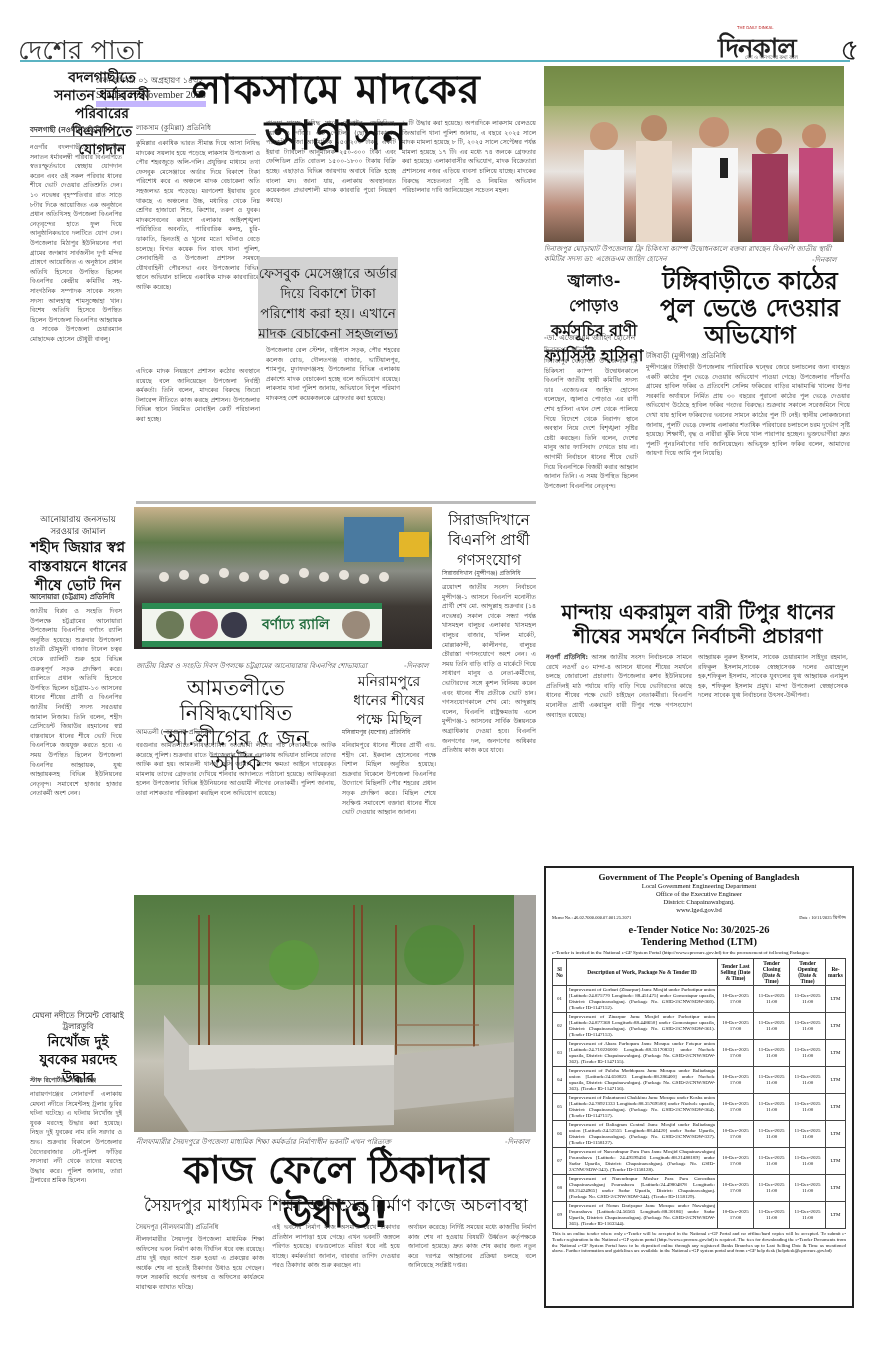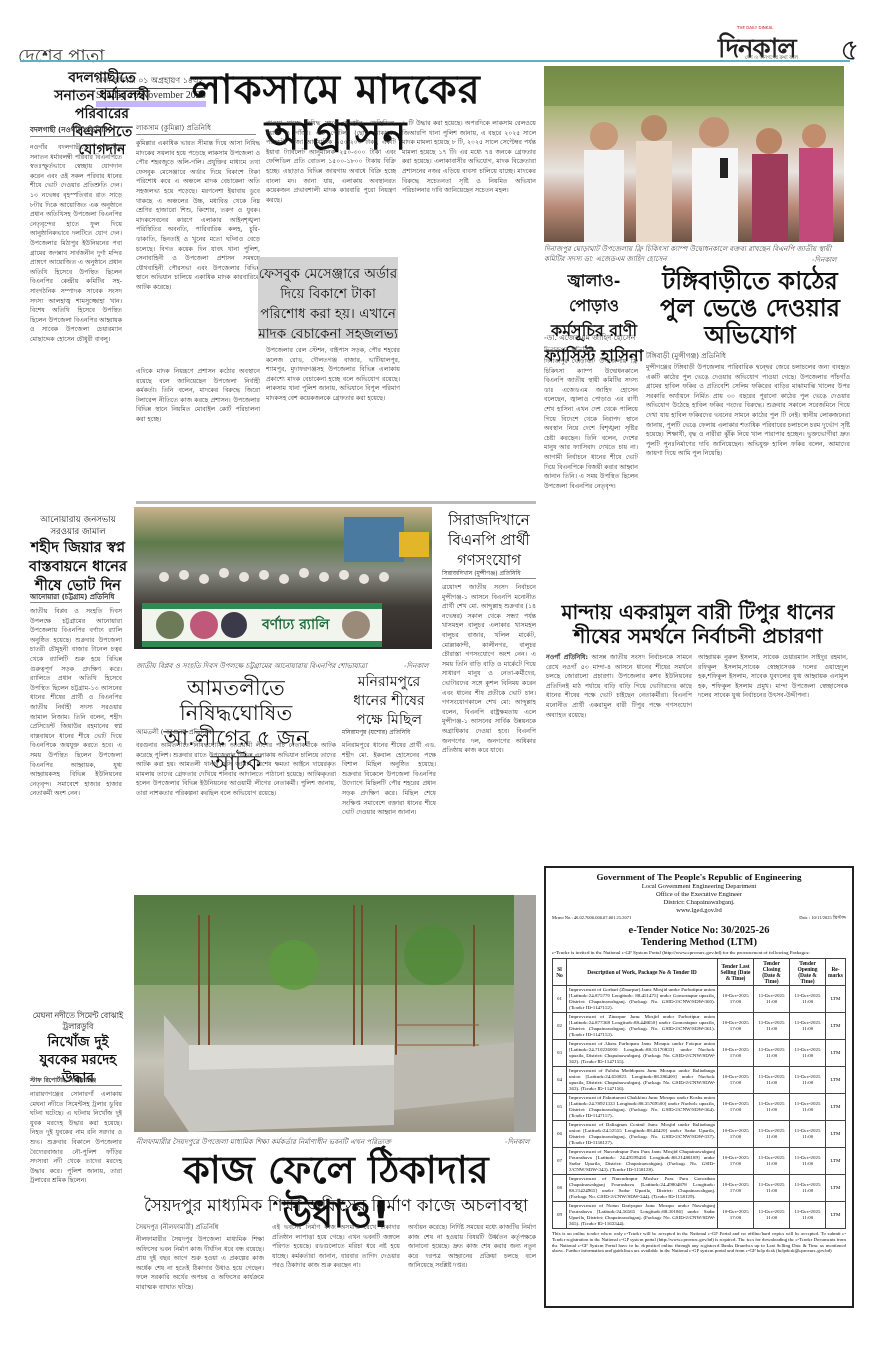--- a/index.html
+++ b/index.html
@@ -1,21 +1,21 @@
 <!DOCTYPE html>
 <html><head>
 <meta charset="utf-8">
 <style>
   * { box-sizing: border-box; margin: 0; padding: 0; }
   html, body { width: 870px; height: 1352px; background: #ffffff; overflow: hidden; }
   body { position: relative; font-family: "DejaVu Sans", sans-serif; color: #111; }
   .abs { position: absolute; }
 
   
-  .section-name { left: 18px; top: 42px; font-size: 18px; color: #333; }
+  .section-name { left: 18px; top: 30px; font-size: 26px; color: #333; }
   .date-block { left: 96px; top: 33px; font-size: 8px; color: #333; line-height: 12px; margin-top: 42px; }
   .date-block .bn { border-bottom: 1px solid #555; padding-bottom: 1px; }
   .date-block .en { font-family: "Liberation Serif", serif; font-size: 10px; border-bottom: 6px solid #c4b5fd; }
   .logo { left: 718px; top: 28px; font-size: 26px; font-weight: bold; color: #222; letter-spacing: -1px; }
   .logo-small { left: 737px; top: 25px; font-size: 4px; color: #b22; }
   .logo-tag { left: 745px; top: 54px; font-size: 5px; color: #444; }
   .page-num { left: 840px; top: 26px; font-size: 30px; color: #222; }
   .rule { left: 20px; top: 60px; width: 830px; height: 2px; background: #5bb3c2; }
 
   .col-rule { background: #888; }
@@ -145,21 +145,21 @@
 <div class="abs byline" style="left:342px;top:727px;font-size:6px;">মনিরামপুর (যশোর) প্রতিনিধি</div>
 <div class="abs body-text" style="left:342px;top:740px;width:94px;height:150px;">মনিরামপুরে ধানের শীষের প্রার্থী এড. শহীদ মো. ইকবাল হোসেনের পক্ষে বিশাল মিছিল অনুষ্ঠিত হয়েছে। শুক্রবার বিকেলে উপজেলা বিএনপির উদ্যোগে মিছিলটি পৌর শহরের প্রধান সড়ক প্রদক্ষিণ করে। মিছিল শেষে সংক্ষিপ্ত সমাবেশে বক্তারা ধানের শীষে ভোট দেওয়ার আহ্বান জানান।</div>
 
 <div class="abs hl" style="left:548px;top:600px;width:300px;font-size:20px;line-height:24px;">মান্দায় একরামুল বারী টিপুর ধানের শীষের সমর্থনে নির্বাচনী প্রচারণা</div>
 <div class="abs body-text" style="left:546px;top:652px;width:146px;height:200px;">
   <b>নওগাঁ প্রতিনিধি:</b>
   <span>আসন্ন জাতীয় সংসদ নির্বাচনকে সামনে রেখে নওগাঁ ৫৩ মান্দা-৪ আসনে ধানের শীষের সমর্থনে চলছে জোরালো প্রচারণা। উপজেলার কশব ইউনিয়নের প্রতিদিনই মাঠ পর্যায়ে বাড়ি বাড়ি গিয়ে ভোটারদের কাছে ধানের শীষের পক্ষে ভোট চাইছেন নেতাকর্মীরা। বিএনপি মনোনীত প্রার্থী একরামুল বারী টিপুর পক্ষে গণসংযোগ অব্যাহত রয়েছে।</span>
 </div>
 <div class="abs body-text" style="left:698px;top:652px;width:150px;height:205px;">আহ্বায়ক নুরুল ইসলাম, সাবেক চেয়ারম্যান সাইদুর রহমান, রফিকুল ইসলাম,সাবেক স্বেচ্ছাসেবক দলের ওয়াহেদুল হক,শফিকুল ইসলাম, সাবেক যুবদলের যুগ্ম আহ্বায়ক এনামুল হক, শফিকুল ইসলাম প্রমুখ। মান্দা উপজেলা স্বেচ্ছাসেবক দলের সাবেক যুগ্ম নির্বাচনের উৎসব-উদ্দীপনা।</div>
 
-<div class="abs hl" style="left:28px;top:1010px;width:100px;font-size:8px;font-weight:normal;line-height:11px;font-family:Liberation Serif, serif;">মেঘনা নদীতে সিমেন্ট বোঝাই ট্রলারডুবি</div>
+<div class="abs hl" style="left:28px;top:1010px;width:100px;font-size:8px;font-weight:normal;line-height:11px;">মেঘনা নদীতে সিমেন্ট বোঝাই ট্রলারডুবি</div>
 <div class="abs hl" style="left:28px;top:1032px;width:100px;font-size:13.5px;line-height:18px;">নিখোঁজ দুই যুবকের মরদেহ উদ্ধার</div>
 <div class="abs byline" style="left:30px;top:1075px;font-size:6px;font-weight:bold;">স্টাফ রিপোর্টার, নারায়ণগঞ্জ</div>
 <div class="abs col-rule" style="left:30px;top:1085px;width:92px;height:1px;"></div>
 <div class="abs body-text" style="left:30px;top:1089px;width:92px;height:250px;">নারায়ণগঞ্জের সোনারগাঁ এলাকায় মেঘনা নদীতে সিমেন্টসহ ট্রলার ডুবির ঘটনা ঘটেছে। এ ঘটনায় নিখোঁজ দুই যুবক মরদেহ উদ্ধার করা হয়েছে। নিহত দুই যুবকের নাম রনি সরদার ও শুভ। শুক্রবার বিকালে উপজেলার বৈদ্যেরবাজার নৌ-পুলিশ ফাঁড়ির সদস্যরা নদী থেকে তাদের মরদেহ উদ্ধার করে। পুলিশ জানায়, তারা ট্রলারের শ্রমিক ছিলেন।</div>
 
 <div class="abs photo" style="left:134px;top:895px;width:402px;height:237px;background:linear-gradient(180deg,#5a7a48 0%,#8aa66a 30%,#a0a890 55%,#c7c4b8 70%,#9a9484 100%);">
   <svg width="402" height="237" viewBox="0 0 402 237">
     <rect x="0" y="0" width="402" height="90" fill="#4e7a3e" opacity="0.55"></rect>
     <g stroke="#7a4a2a" stroke-width="2">
       <line x1="65" y1="20" x2="65" y2="180"></line>
@@ -185,21 +185,21 @@
 <div class="abs caption" style="left:505px;top:1136px;">-দিনকাল</div>
 
 <div class="abs hl" style="left:136px;top:1148px;width:400px;font-size:38px;line-height:44px;">কাজ ফেলে ঠিকাদার উধাও!</div>
 <div class="abs hl" style="left:136px;top:1194px;width:400px;font-size:17px;line-height:22px;font-weight:normal;">সৈয়দপুর মাধ্যমিক শিক্ষা অফিসের নির্মাণ কাজে অচলাবস্থা</div>
 <div class="abs byline" style="left:136px;top:1222px;font-size:6.5px;">সৈয়দপুর (নীলফামারী) প্রতিনিধি</div>
 <div class="abs body-text" style="left:136px;top:1234px;width:128px;height:104px;">নীলফামারীর সৈয়দপুর উপজেলা মাধ্যমিক শিক্ষা অফিসের ভবন নির্মাণ কাজ দীর্ঘদিন ধরে বন্ধ রয়েছে। প্রায় দুই বছর আগে শুরু হওয়া এ প্রকল্পের কাজ অর্ধেক শেষ না হতেই ঠিকাদার উধাও হয়ে গেছেন। ফলে সরকারি অর্থের অপচয় ও অফিসের কার্যক্রমে মারাত্মক ব্যাঘাত ঘটছে।</div>
 <div class="abs body-text" style="left:272px;top:1222px;width:128px;height:116px;">এই ভবনের নির্মাণ কাজ অসমাপ্ত রেখে ঠিকাদার প্রতিষ্ঠান লাপাত্তা হয়ে গেছে। এখন ভবনটি জঙ্গলে পরিণত হয়েছে। রডগুলোতে মরিচা ধরে নষ্ট হয়ে যাচ্ছে। কর্মকর্তারা জানান, বারবার তাগিদ দেওয়ার পরও ঠিকাদার কাজ শুরু করছেন না।</div>
 <div class="abs body-text" style="left:408px;top:1222px;width:128px;height:116px;">অর্থায়ন করেছে। নির্দিষ্ট সময়ের মধ্যে কাজটির নির্মাণ কাজ শেষ না হওয়ায় বিষয়টি উর্ধ্বতন কর্তৃপক্ষকে জানানো হয়েছে। দ্রুত কাজ শেষ করার জন্য নতুন করে দরপত্র আহ্বানের প্রক্রিয়া চলছে বলে জানিয়েছে সংশ্লিষ্ট দপ্তর।</div>
 
 <div class="abs tender">
-  <div class="c" style="font-size:9px;font-weight:bold;">Government of The People's Republic of Engineering</div>
+  <div class="c" style="font-size:9px;font-weight:bold;">Government of The People's Opening of Bangladesh</div>
   <div class="c" style="font-size:6.5px;line-height:8px;">Local Government Engineering Department</div>
   <div class="c" style="font-size:6.5px;line-height:8px;">Office of the Executive Engineer</div>
   <div class="c" style="font-size:6.5px;line-height:8px;">District: Chapainawabganj.</div>
   <div class="c" style="font-size:6.5px;line-height:8px;">www.lged.gov.bd</div>
   <div style="display:flex;justify-content:space-between;font-size:4.5px;margin-top:1px;">
     <span>Memo No.: 46.02.7000.000.07.001.25.2071</span>
     <span>
       <span>Date :</span>
       <span>10/11/2025 খ্রিস্টাব্দ</span>
     </span>

